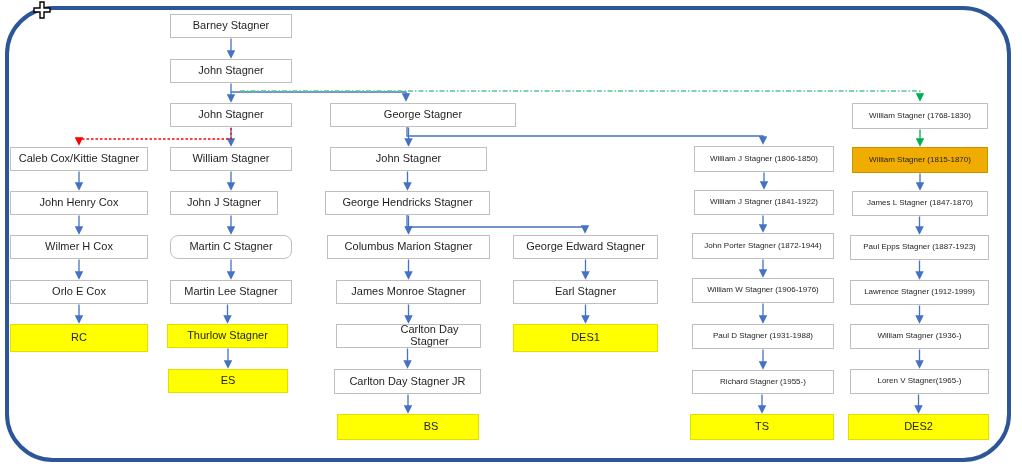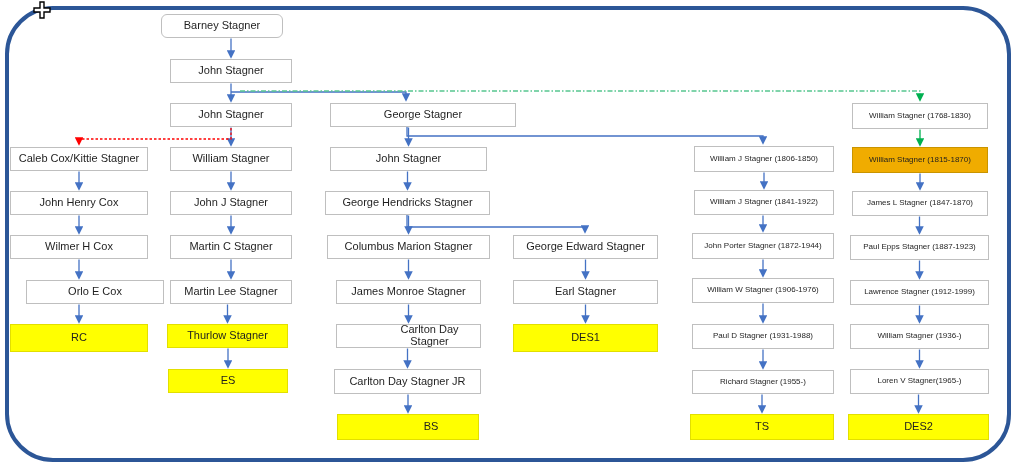--- a/index.html
+++ b/index.html
@@ -72,21 +72,21 @@
       <polyline points="920,173.5 920,189" fill="none" stroke="#4472C4" stroke-width="1.3" marker-end="url(#arr-blue)"></polyline>
       <polyline points="919.5,216.5 919.5,233" fill="none" stroke="#4472C4" stroke-width="1.3" marker-end="url(#arr-blue)"></polyline>
       <polyline points="919.5,260.5 919.5,278" fill="none" stroke="#4472C4" stroke-width="1.3" marker-end="url(#arr-blue)"></polyline>
       <polyline points="919.5,305.5 919.5,322" fill="none" stroke="#4472C4" stroke-width="1.3" marker-end="url(#arr-blue)"></polyline>
       <polyline points="919.5,349.5 919.5,367" fill="none" stroke="#4472C4" stroke-width="1.3" marker-end="url(#arr-blue)"></polyline>
       <polyline points="918.5,394.5 918.5,412" fill="none" stroke="#4472C4" stroke-width="1.3" marker-end="url(#arr-blue)"></polyline>
     </svg>
   <svg class="cursor" width="18" height="18" viewBox="0 0 18 18">
     <path d="M7 1 h4 v6 h6 v4 h-6 v6 h-4 v-6 h-6 v-4 h6 z" fill="#ffffff" stroke="#000000" stroke-width="1.4"></path>
   </svg>
-<div class="node" style="left: 161px; top: 14px; width: 122px; height: 24px; border-radius: 6px;">
+<div class="node" style="left: 170px; top: 14px; width: 122px; height: 24px;">
       <span>Barney Stagner</span>
     </div>
     <div class="node" style="left: 170px; top: 59px; width: 122px; height: 24px;">
       <span>John Stagner</span>
     </div>
     <div class="node" style="left: 170px; top: 103px; width: 122px; height: 24px;">
       <span>John Stagner</span>
     </div>
     <div class="node" style="left: 330px; top: 103px; width: 186px; height: 24px;">
       <span>George Stagner</span>
@@ -105,51 +105,51 @@
     </div>
     <div class="node small" style="left: 694px; top: 146px; width: 140px; height: 26px;">
       <span>William J Stagner (1806-1850)</span>
     </div>
     <div class="node highlight small" style="left: 852px; top: 147px; width: 136px; height: 26px;">
       <span>William Stagner (1815-1870)</span>
     </div>
     <div class="node" style="left: 10px; top: 191px; width: 138px; height: 24px;">
       <span>John Henry Cox</span>
     </div>
-    <div class="node" style="left: 170px; top: 191px; width: 122px; height: 24px;">
+    <div class="node" style="left: 170px; top: 191px; width: 108px; height: 24px;">
       <span>John J Stagner</span>
     </div>
     <div class="node" style="left: 325px; top: 191px; width: 165px; height: 24px;">
       <span>George Hendricks Stagner</span>
     </div>
     <div class="node small" style="left: 694px; top: 190px; width: 140px; height: 25px;">
       <span>William J Stagner (1841-1922)</span>
     </div>
     <div class="node small" style="left: 852px; top: 191px; width: 136px; height: 25px;">
       <span>James L Stagner (1847-1870)</span>
     </div>
     <div class="node" style="left: 10px; top: 235px; width: 138px; height: 24px;">
       <span>Wilmer H Cox</span>
     </div>
-    <div class="node" style="left: 170px; top: 235px; width: 122px; height: 24px;">
+    <div class="node" style="left: 170px; top: 235px; width: 122px; height: 24px; border-radius: 8px;">
       <span>Martin C Stagner</span>
     </div>
     <div class="node" style="left: 327px; top: 235px; width: 163px; height: 24px;">
       <span>Columbus Marion  Stagner</span>
     </div>
     <div class="node" style="left: 513px; top: 235px; width: 145px; height: 24px;">
       <span>George Edward  Stagner</span>
     </div>
     <div class="node small" style="left: 692px; top: 233px; width: 142px; height: 26px;">
       <span>John Porter  Stagner (1872-1944)</span>
     </div>
     <div class="node small" style="left: 850px; top: 235px; width: 139px; height: 25px;">
       <span>Paul Epps Stagner (1887-1923)</span>
     </div>
-    <div class="node" style="left: 26px; top: 280px; width: 138px; height: 24px;">
+    <div class="node" style="left: 10px; top: 280px; width: 138px; height: 24px;">
       <span>Orlo E Cox</span>
     </div>
     <div class="node" style="left: 170px; top: 280px; width: 122px; height: 24px;">
       <span>Martin Lee Stagner</span>
     </div>
     <div class="node" style="left: 336px; top: 280px; width: 145px; height: 24px;">
       <span>James Monroe Stagner</span>
     </div>
     <div class="node" style="left: 513px; top: 280px; width: 145px; height: 24px;">
       <span>Earl Stagner</span>

